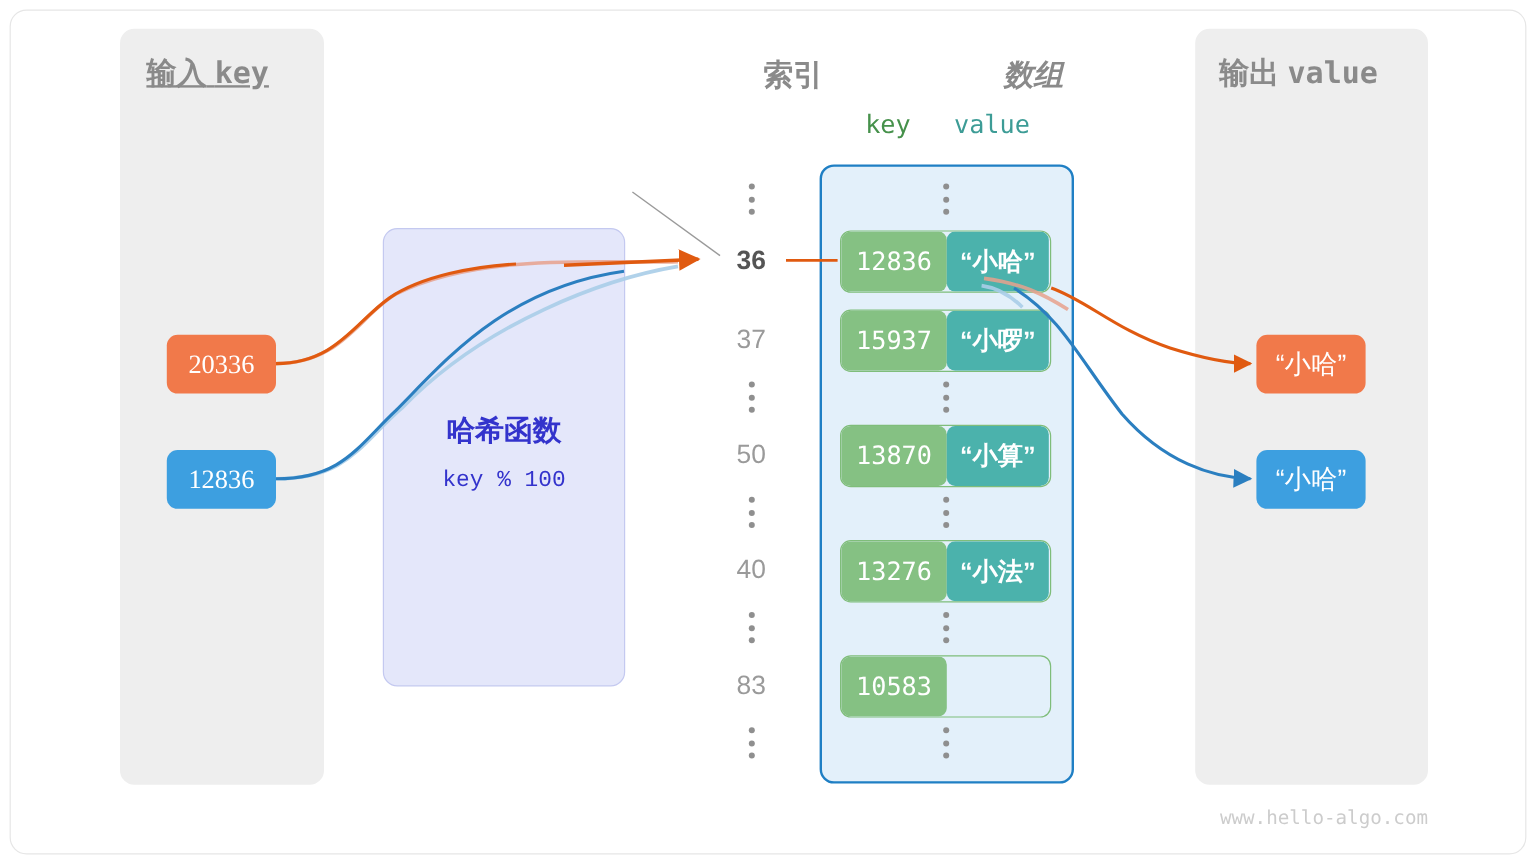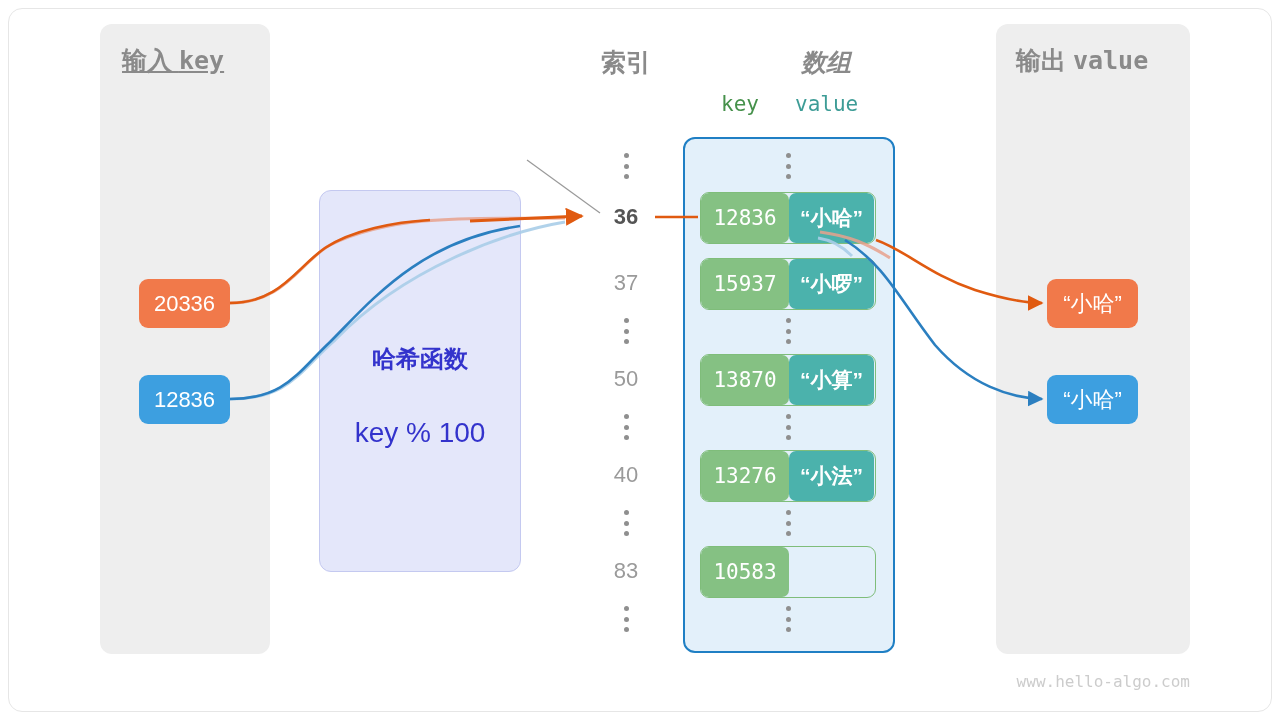--- a/index.html
+++ b/index.html
@@ -47,21 +47,21 @@
   }
   .title-input  { left: 122px; top: 44px; text-decoration: underline; }
   .title-output { left: 1016px; top: 44px; }
 
   
   .col-heading {
     position: absolute;
     color: #8a8a8a;
     font-size: 25px;
     font-weight: bold;
-    text-align: center;
+    text-align: right;
     white-space: nowrap;
   }
   .heading-index { left: 566px; top: 46px; width: 120px; }
   .heading-array { left: 766px; top: 46px; width: 120px; font-style: italic; }
 
   .kv-heading {
     position: absolute;
     top: 92px;
     font-family: "DejaVu Sans Mono", "Liberation Mono", monospace;
     font-size: 21px;
@@ -103,36 +103,35 @@
     color: #3333cc;
     font-size: 24px;
     font-weight: bold;
   }
   .hash-formula {
     position: absolute;
     left: 319px; top: 389px;
     width: 202px;
     text-align: center;
     color: #3333cc;
-    font-family: Liberation Sans, sans-serif;
-    font-size: 28px;
-    margin-top: 28px;
+    font-family: Liberation Mono, monospace;
+    font-size: 19px;
   }
 
   
   .chip {
     position: absolute;
     border-radius: 9px;
     display: flex;
     align-items: center;
     justify-content: center;
     color: #ffffff;
     font-size: 22px;
   }
-  .chip-mono { font-family: Liberation Sans, sans-serif; }
+  .chip-mono { font-family: Liberation Serif, serif; }
   .chip-orange { background: #f1794a; }
   .chip-blue   { background: #3d9fe0; }
 
   .in-0  { left: 139px; top: 279px; width: 91px; height: 49px; }
   .in-1  { left: 139px; top: 375px; width: 91px; height: 49px; }
   .out-0 { left: 1047px; top: 279px; width: 91px; height: 49px; }
   .out-1 { left: 1047px; top: 375px; width: 91px; height: 49px; }
 
   
   .idx {

